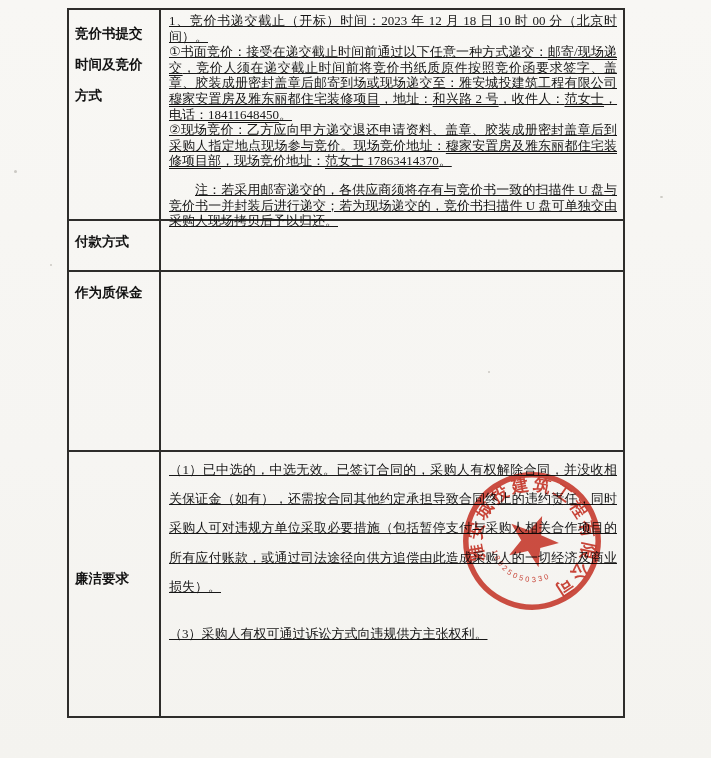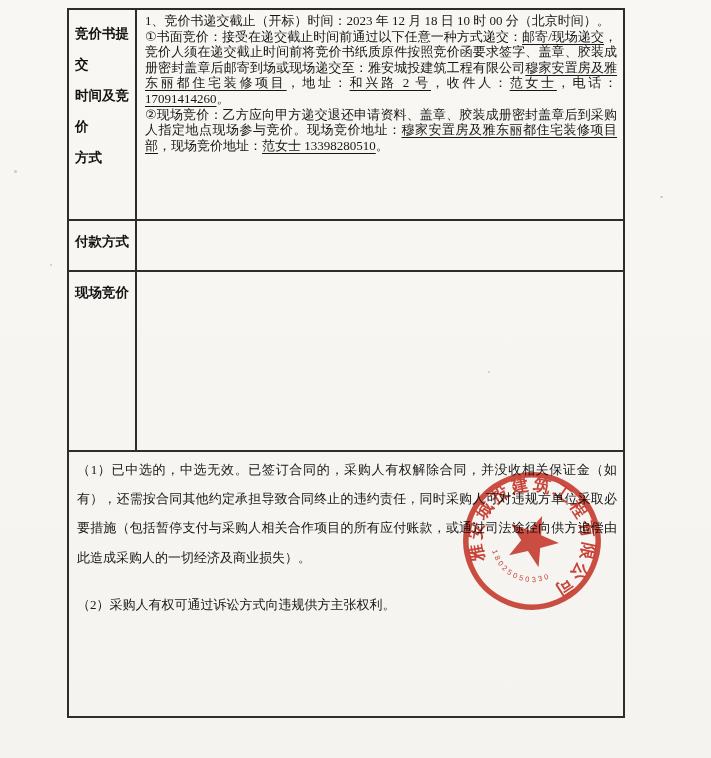--- a/index.html
+++ b/index.html
@@ -14,35 +14,35 @@
     border:2px solid #2e2d2b;
     background:transparent;
   }
   .row{display:flex;box-sizing:border-box;}
   .row + .row{border-top:2px solid #2e2d2b;}
   .row-1{height:209px;}
   .row-2{height:51px;}
   .row-3{height:180px;}
   .row-4{height:266px;}
   .row-label{
-    width:68px;flex:none;box-sizing:border-box;
+    width:92px;flex:none;box-sizing:border-box;
     border-right:2px solid #2e2d2b;
     display:flex;flex-direction:column;
     padding:12px 3px 11px 6px;
     font-weight:700;font-size:13.5px;line-height:18px;
     color:#121212;
   }
   .row-1 .row-label{padding-top:8px;}
   .row-1 .row-label div{line-height:31px;}
   .row-4 .row-label{justify-content:center;padding-top:0;}
   .row-content{
     flex:1;box-sizing:border-box;min-width:0;
     padding:4px 6px 0 8px;
     text-align:justify;
-    font-size:13px;color:#171717;
+    font-size:13px;color:#171717;text-decoration:underline;
   }
   .row-1 .row-content{line-height:15.6px;padding-top:3px;}
   .row-2 .row-content{line-height:15.8px;padding-top:2px;}
   .row-3 .row-content{line-height:29.4px;padding-top:3px;}
   .row-4 .row-content{line-height:29.2px;padding-top:3px;}
   .row-content p{margin:0;}
   .row-4 .row-content p + p{margin-top:18px;}
   .row-content p.note{margin-top:13px;text-indent:2em;}
   .u{text-decoration:underline;text-underline-offset:3px;text-decoration-thickness:1px;}
   .seal{
@@ -64,38 +64,42 @@
 
   <div class="doc-table">
       <div class="row row-1">
         <div class="row-label">
           <div>竞价书提交</div>
           <div>时间及竞价</div>
           <div>方式</div>
         </div>
         <div class="row-content">
           <p><span>1、竞价书递交截止（开标）时间：2023 年 12 月 18 日 10 时 00 分（北京时间）。</span></p>
-          <p><span>①书面竞价：接受在递交截止时间前通过以下任意一种方式递交：</span><span class="u">邮寄/现场递交</span><span>，竞价人须在递交截止时间前将竞价书纸质原件按照竞价函要求签字、盖章、胶装成册密封盖章后邮寄到场或现场递交至：雅安城投建筑工程有限公司</span><span class="u">穆家安置房及雅东丽都住宅装修项目</span><span>，地址：</span><span class="u">和兴路 2 号</span><span>，收件人：</span><span class="u">范女士</span><span>，电话：</span><span class="u">17091414260</span><span>。</span></p>
-          <p><span>②现场竞价：乙方应向甲方递交退还申请资料、盖章、胶装成册密封盖章后到采购人指定地点现场参与竞价。现场竞价地址：</span><span class="u">穆家安置房及雅东丽都住宅装修项目部</span><span>，现场竞价地址：</span><span class="u">范女士 13398280510</span><span>。</span></p>
+          <p><span>①书面竞价：接受在递交截止时间前通过以下任意一种方式递交：</span><span class="u">邮寄/现场递交</span><span>，竞价人须在递交截止时间前将竞价书纸质原件按照竞价函要求签字、盖章、胶装成册密封盖章后邮寄到场或现场递交至：雅安城投建筑工程有限公司</span><span class="u">穆家安置房及雅东丽都住宅装修项目</span><span>，地址：</span><span class="u">和兴路 2 号</span><span>，收件人：</span><span class="u">范女士</span><span>，电话：</span><span class="u">18411648450</span><span>。</span></p>
+          <p><span>②现场竞价：乙方应向甲方递交退还申请资料、盖章、胶装成册密封盖章后到采购人指定地点现场参与竞价。现场竞价地址：</span><span class="u">穆家安置房及雅东丽都住宅装修项目部</span><span>，现场竞价地址：</span><span class="u">范女士 17863414370</span><span>。</span></p>
+          <p class="note"><span>注：若采用邮寄递交的，各供应商须将存有与竞价书一致的扫描件 U 盘与竞价书一并封装后进行递交；若为现场递交的，竞价书扫描件 U 盘可单独交由采购人现场拷贝后予以归还。</span></p>
         </div>
       </div>
       <div class="row row-2">
         <div class="row-label">
           <div>付款方式</div>
         </div>
       </div>
       <div class="row row-3">
         <div class="row-label">
-          <div>现场竞价</div>
+          <div>作为质保金</div>
         </div>
       </div>
       <div class="row row-4">
+        <div class="row-label">
+          <div>廉洁要求</div>
+        </div>
         <div class="row-content">
           <p><span>（1）已中选的，中选无效。已签订合同的，采购人有权解除合同，并没收相关保证金（如有），还需按合同其他约定承担导致合同终止的违约责任，同时采购人可对违规方单位采取必要措施（包括暂停支付与采购人相关合作项目的所有应付账款，或通过司法途径向供方追偿由此造成采购人的一切经济及商业损失）。</span></p>
-          <p><span>（2）采购人有权可通过诉讼方式向违规供方主张权利。</span></p>
+          <p><span>（3）采购人有权可通过诉讼方式向违规供方主张权利。</span></p>
         </div>
       </div>
     </div>
 
   <div class="seal">
     <svg viewBox="-86 -86 172 172" color="#cc372a">
       <defs>
         <path id="seal-arc-top" d="M -36.06 36.06 A 51 51 0 1 1 36.06 36.06" fill="none"></path>
         <path id="seal-arc-bottom" d="M -34.4 22.3 A 41 41 0 0 0 34.4 22.3" fill="none"></path>
       </defs>

